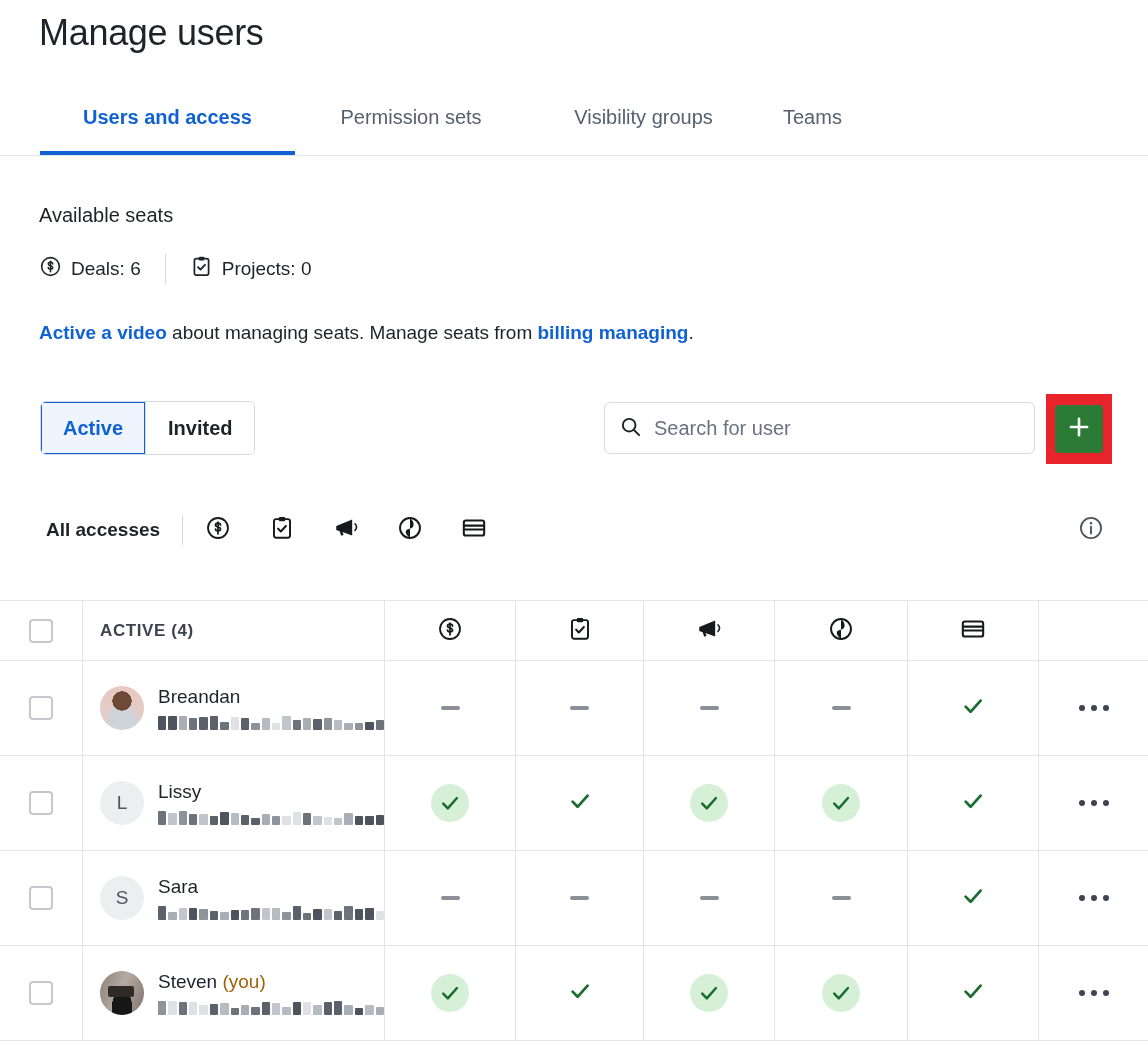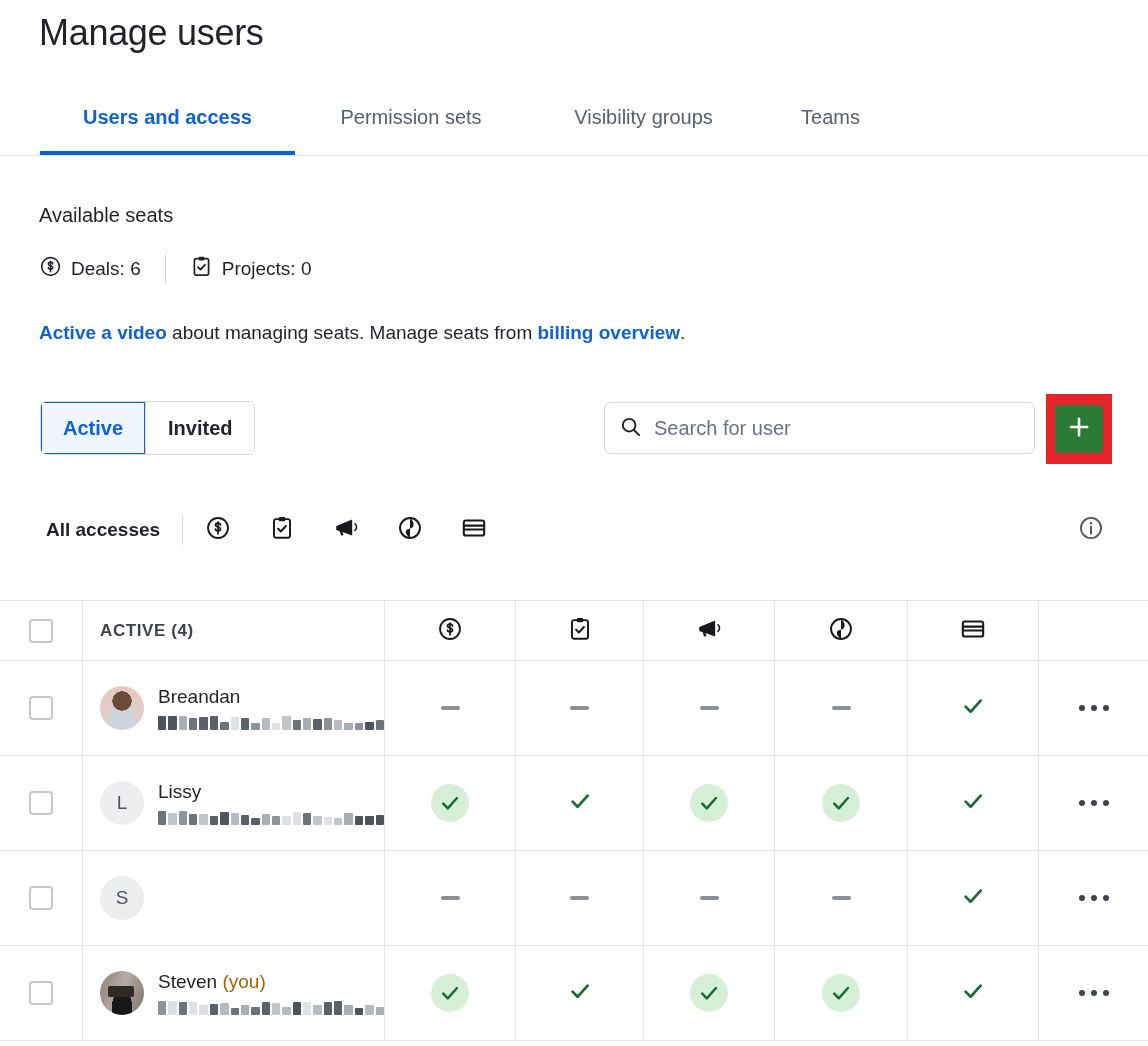--- a/index.html
+++ b/index.html
@@ -190,21 +190,21 @@
   <div class="tabs" id="tabbar">
       <div class="tab active" style="left: 40px; width: 255px; justify-content: center;">
         <span>Users and access</span>
       </div>
       <div class="tab" style="left: 315px; width: 192px; justify-content: center;">
         <span>Permission sets</span>
       </div>
       <div class="tab" style="left: 547px; width: 193px; justify-content: center;">
         <span>Visibility groups</span>
       </div>
-      <div class="tab" style="left: 783px; width: 77px; justify-content: flex-end;">
+      <div class="tab" style="left: 783px; width: 77px; justify-content: flex-start;">
         <span>Teams</span>
       </div>
     </div>
 
   <div class="seats-label">Available seats</div>
 
   <div class="seats-row">
     <div class="seat-item">
       <span>
         <svg width="23" height="23" viewBox="0 0 24 24" fill="none">
@@ -222,21 +222,21 @@
           <rect x="4.6" y="3.8" width="14.8" height="17.2" rx="2" stroke="#1f2228" stroke-width="1.8"></rect>
           <rect x="9" y="1.8" width="6" height="4" rx="1.2" fill="#1f2228"></rect>
           <path d="M8.4 12.6l2.5 2.6 4.7-5" stroke="#1f2228" stroke-width="1.9" stroke-linecap="round" stroke-linejoin="round"></path>
         </svg>
       </span>
       <span>Projects: 0</span>
     </div>
   </div>
 
   <div class="blurb">
-    <a href="#">Active a video</a><span> about managing seats. Manage seats from </span><a href="#">billing overview</a><span>.</span>
+    <a href="#">Active a video</a><span> about managing seats. Manage seats from </span><a href="#">billing managing</a><span>.</span>
   </div>
 
   <div class="segmented" id="segmented">
       <div class="seg active">Active</div>
       <div class="seg">Invited</div>
     </div>
 
   <div class="search-box">
     <span>
       <svg width="23" height="23" viewBox="0 0 24 24" fill="none">
@@ -470,20 +470,47 @@
               <i></i>
             </span>
           </div>
         </div>
         <div class="trow">
           <div class="c-check">
             <span class="checkbox"></span>
           </div>
           <div class="c-name">
             <span class="avatar">S</span>
+            <span class="name-block">
+              <span class="uname"><span>Sara</span></span>
+              <span class="redact">
+                <i style="background:#5b616a;height:14px"></i>
+                <i style="background:#a9aeb5;height:8px"></i>
+                <i style="background:#c2c6cb;height:12px"></i>
+                <i style="background:#4e545d;height:12px"></i>
+                <i style="background:#8d939b;height:11px"></i>
+                <i style="background:#5b616a;height:9px"></i>
+                <i style="background:#a9aeb5;height:8px"></i>
+                <i style="background:#4e545d;height:10px"></i>
+                <i style="background:#6d737b;height:10px"></i>
+                <i style="background:#6d737b;height:12px"></i>
+                <i style="background:#c2c6cb;height:12px"></i>
+                <i style="background:#b7bcc2;height:12px"></i>
+                <i style="background:#8d939b;height:8px"></i>
+                <i style="background:#5b616a;height:14px"></i>
+                <i style="background:#6d737b;height:7px"></i>
+                <i style="background:#4e545d;height:11px"></i>
+                <i style="background:#c2c6cb;height:11px"></i>
+                <i style="background:#5b616a;height:9px"></i>
+                <i style="background:#6d737b;height:14px"></i>
+                <i style="background:#4e545d;height:11px"></i>
+                <i style="background:#4e545d;height:12px"></i>
+                <i style="background:#dfe1e4;height:9px"></i>
+              </span>
+            </span>
           </div>
           <div class="c-perm ">
             <span class="dash"></span>
           </div>
           <div class="c-perm w128">
             <span class="dash"></span>
           </div>
           <div class="c-perm ">
             <span class="dash"></span>
           </div>

